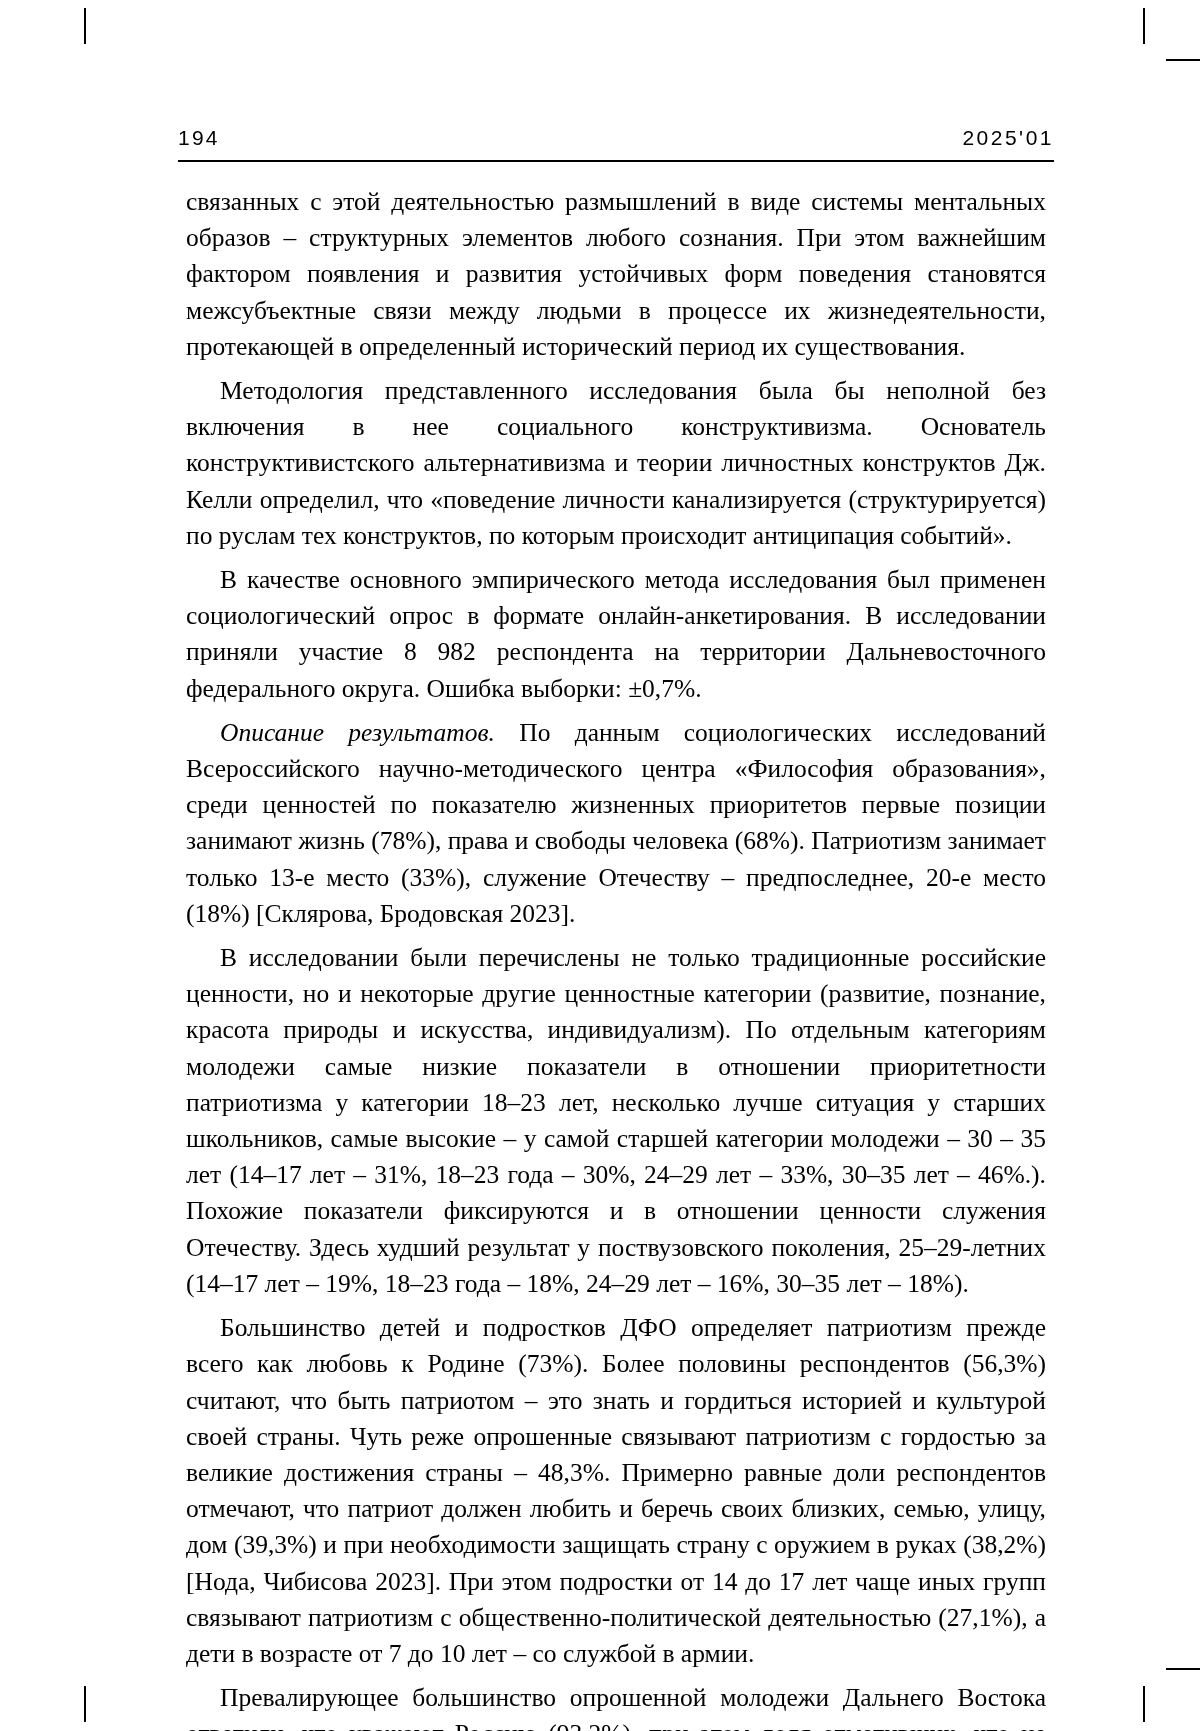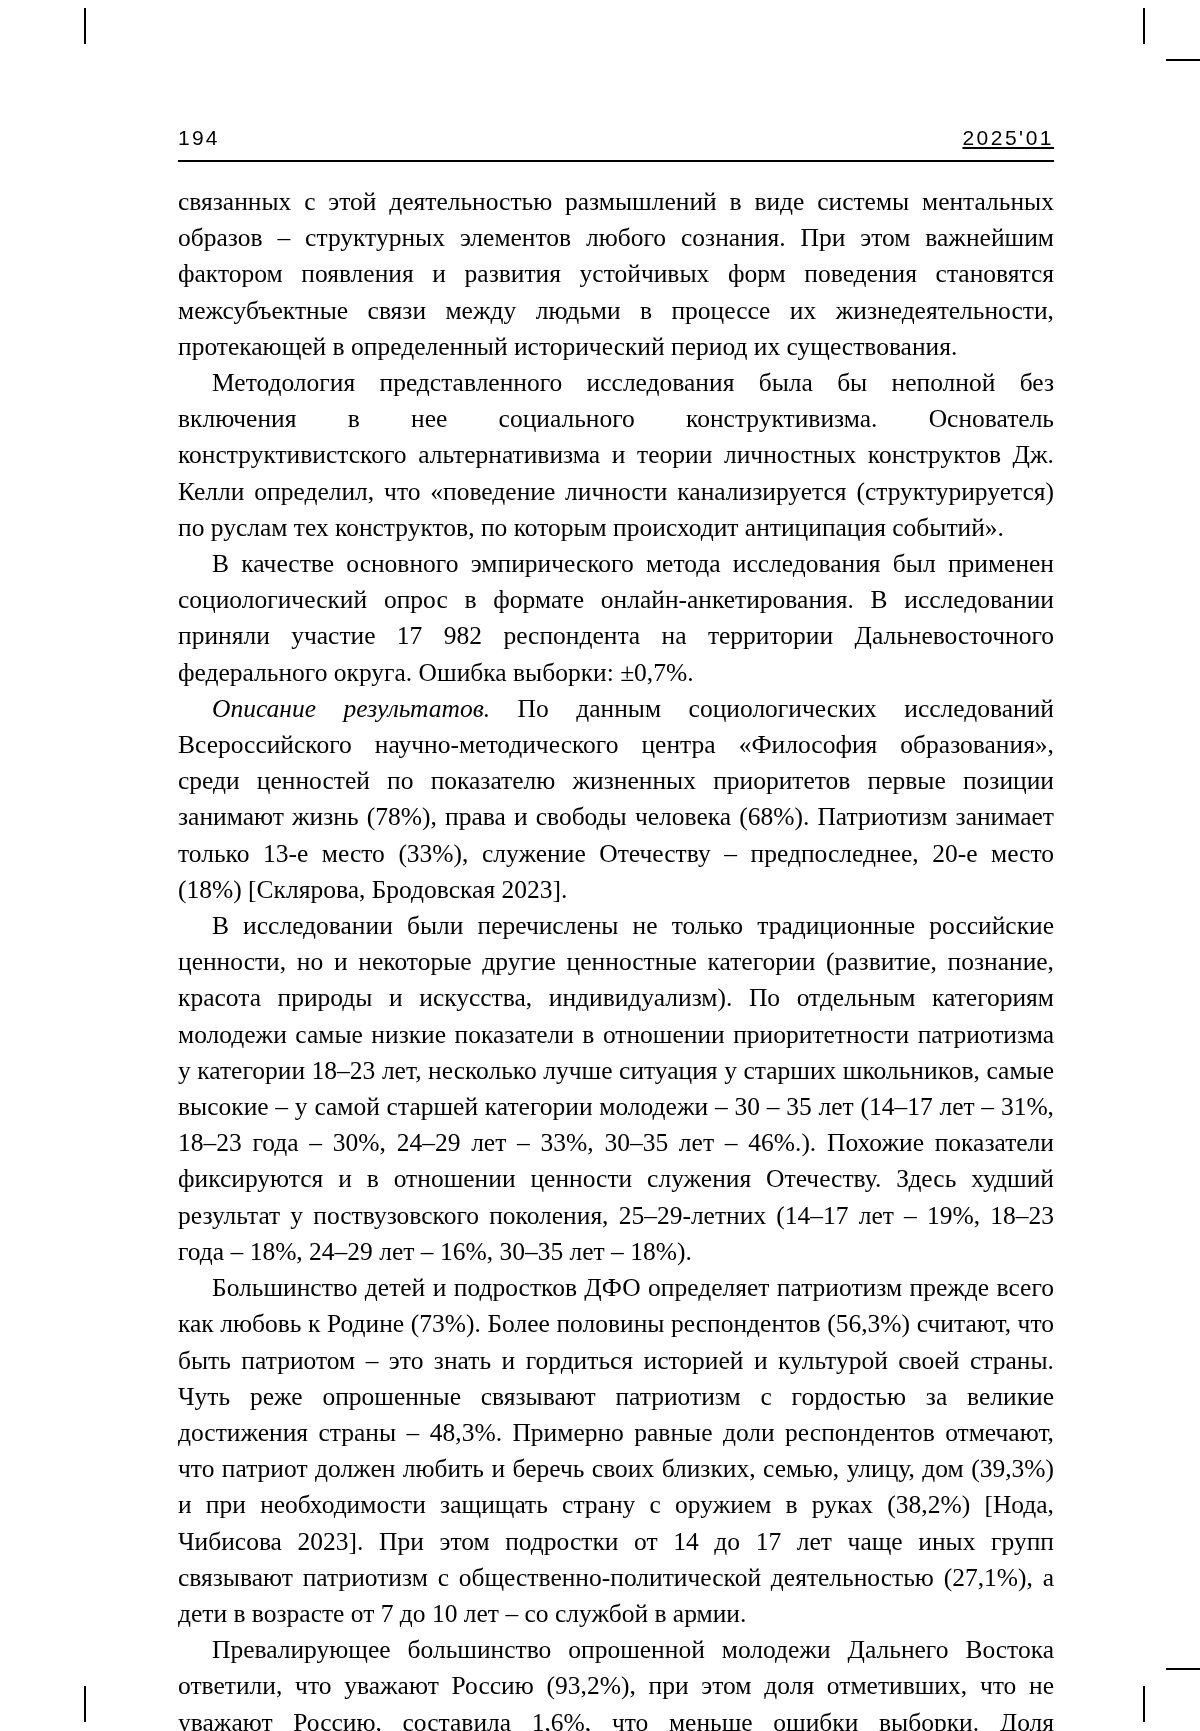--- a/index.html
+++ b/index.html
@@ -53,33 +53,33 @@
     padding-bottom: 10px;
     border-bottom: 2.5px solid #000;
     margin-bottom: 0;
   }
   .running-head .rh-page { flex: 0 0 auto; }
   .running-head .rh-title {
     flex: 1 1 auto;
     text-align: center;
     letter-spacing: 5px;
   }
-  .running-head .rh-issue { flex: 0 0 auto; letter-spacing: 2.5px; text-decoration: underline; }
+  .running-head .rh-issue { flex: 0 0 auto; letter-spacing: 2.5px; }
 
   
   .body-text {
     margin-top: 22px;
     font-size: 25.5px;
     line-height: 36.2px;
     text-align: justify;
     text-justify: inter-word;
     hyphens: manual;
   }
   .body-text p {
-    margin: 0;
+    margin: 8px;
     text-indent: 0;
   }
   .body-text p.indent {
     text-indent: 34px;
   }
   .run-in {
     font-weight: normal;
     font-style: italic;
   }
 </style>
@@ -98,21 +98,21 @@
   <div class="content">
 
     <div class="running-head">
       <span class="rh-page">194</span>
       <span class="rh-issue">2025'01</span>
     </div>
 
     <div class="body-text">
       <p>связанных с этой деятельностью размышлений в виде системы ментальных образов – структурных элементов любого сознания. При этом важнейшим фактором появления и развития устойчивых форм поведения становятся межсубъектные связи между людьми в процессе их жизнедеятельности, протекающей в определенный исторический период их существования.</p>
       <p class="indent">Методология представленного исследования была бы неполной без включения в нее социального конструктивизма. Основатель конструктивистского альтернативизма и теории личностных конструктов Дж. Келли определил, что «поведение личности канализируется (структурируется) по руслам тех конструктов, по которым происходит антиципация событий».</p>
-      <p class="indent">В качестве основного эмпирического метода исследования был применен социологический опрос в формате онлайн-анкетирования. В исследовании приняли участие 17 982 респондента на территории Дальневосточного федерального округа. Ошибка выборки: ±0,7%.</p>
+      <p class="indent">В качестве основного эмпирического метода исследования был применен социологический опрос в формате онлайн-анкетирования. В исследовании приняли участие 8 982 респондента на территории Дальневосточного федерального округа. Ошибка выборки: ±0,7%.</p>
       <p class="indent"><span class="run-in">Описание результатов.</span><span> По данным социологических исследований Всероссийского научно-методического центра «Философия образования», среди ценностей по показателю жизненных приоритетов первые позиции занимают жизнь (78%), права и свободы человека (68%). Патриотизм занимает только 13-е место (33%), служение Отечеству – предпоследнее, 20-е место (18%) [Склярова, Бродовская 2023].</span></p>
       <p class="indent">В исследовании были перечислены не только традиционные российские ценности, но и некоторые другие ценностные категории (развитие, познание, красота природы и искусства, индивидуализм). По отдельным категориям молодежи самые низкие показатели в отношении приоритетности патриотизма у категории 18–23 лет, несколько лучше ситуация у старших школьников, самые высокие – у самой старшей категории молодежи – 30 – 35 лет (14–17 лет – 31%, 18–23 года – 30%, 24–29 лет – 33%, 30–35 лет – 46%.). Похожие показатели фиксируются и в отношении ценности служения Отечеству. Здесь худший результат у поствузовского поколения, 25–29-летних (14–17 лет – 19%, 18–23 года – 18%, 24–29 лет – 16%, 30–35 лет – 18%).</p>
       <p class="indent">Большинство детей и подростков ДФО определяет патриотизм прежде всего как любовь к Родине (73%). Более половины респондентов (56,3%) считают, что быть патриотом – это знать и гордиться историей и культурой своей страны. Чуть реже опрошенные связывают патриотизм с гордостью за великие достижения страны – 48,3%. Примерно равные доли респондентов отмечают, что патриот должен любить и беречь своих близких, семью, улицу, дом (39,3%) и при необходимости защищать страну с оружием в руках (38,2%) [Нода, Чибисова 2023]. При этом подростки от 14 до 17 лет чаще иных групп связывают патриотизм с общественно-политической деятельностью (27,1%), а дети в возрасте от 7 до 10 лет – со службой в армии.</p>
       <p class="indent">Превалирующее большинство опрошенной молодежи Дальнего Востока ответили, что уважают Россию (93,2%), при этом доля отметивших, что не уважают Россию, составила 1,6%, что меньше ошибки выборки. Доля затруднившихся ответить – 5,2%. Среди участников исследования подавляющее большинство (77%) выразили мнение, что в будущем Россия станет мощной и влиятельной страной, особенно часто эта точка зрения встречается среди детей младше 13 лет и учащихся начальных классов. Кроме того, 5% респондентов считают, что Россия останется страной со средним уровнем развития, а 4% полагают, что она столкнется с упадком. 15% опрошенных затруднились с ответом.</p>
 
     </div>
 
   </div>
 </div>
 

